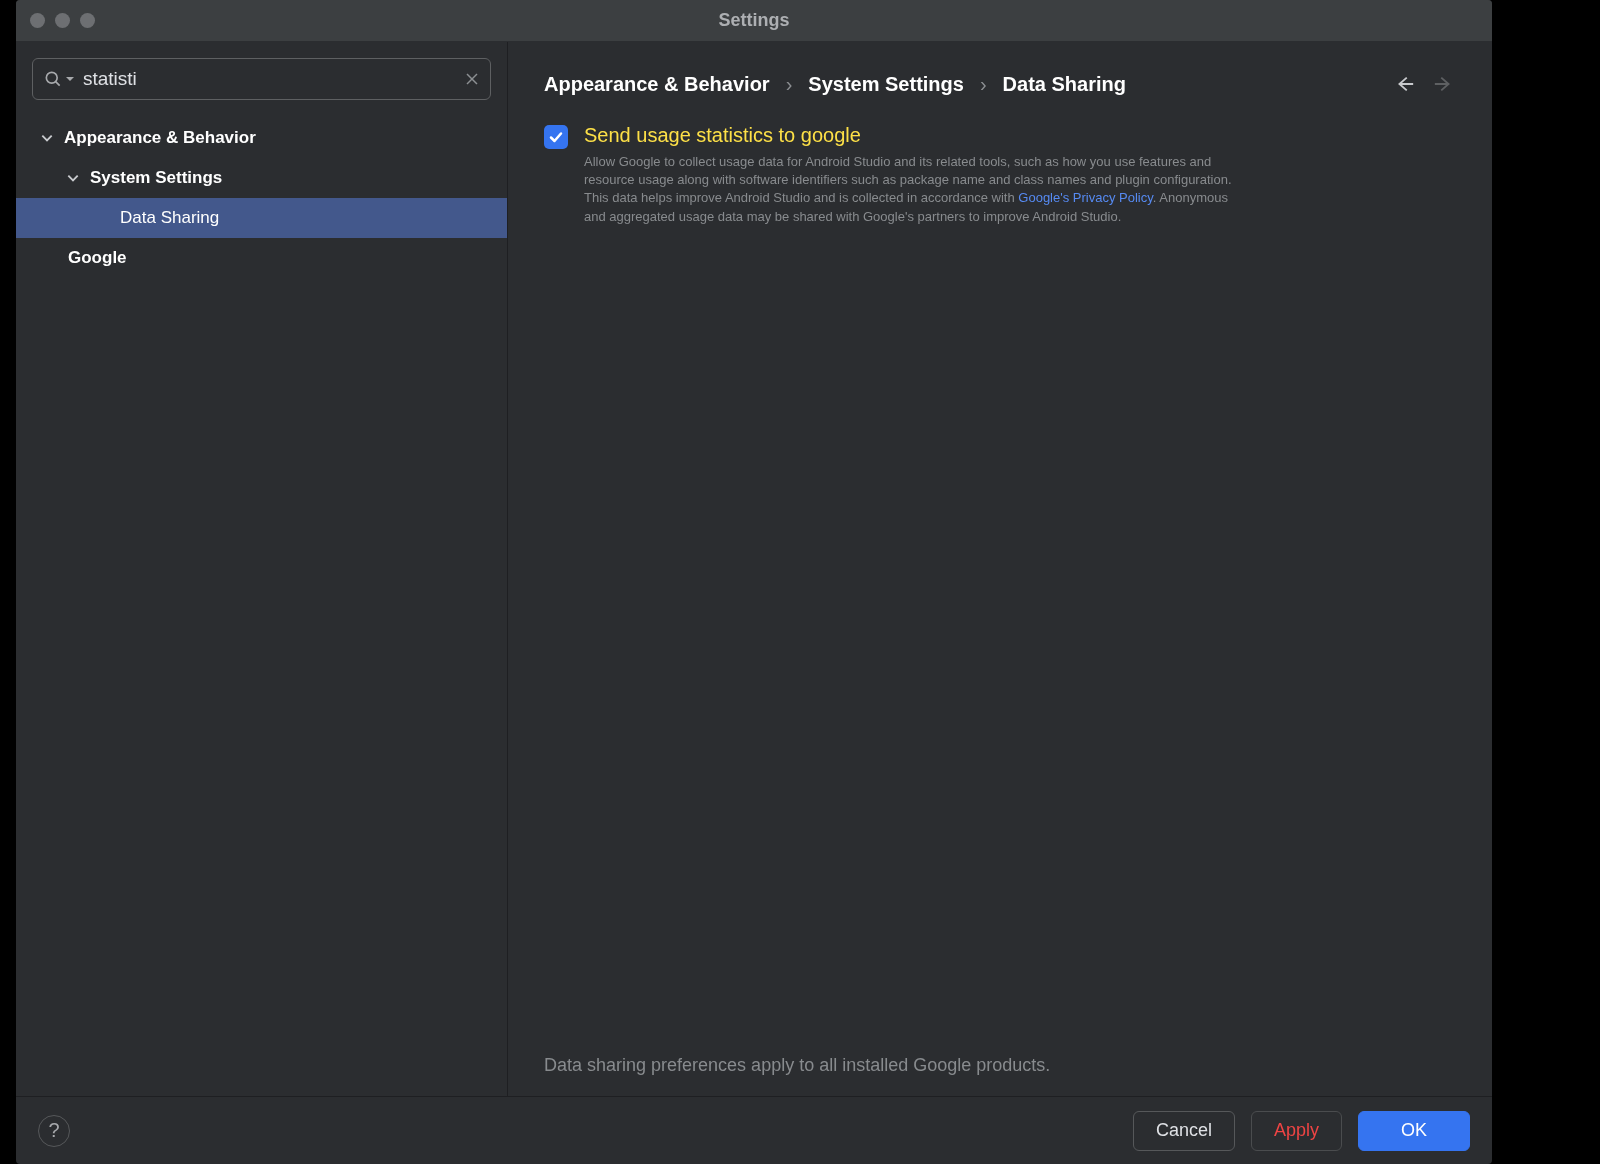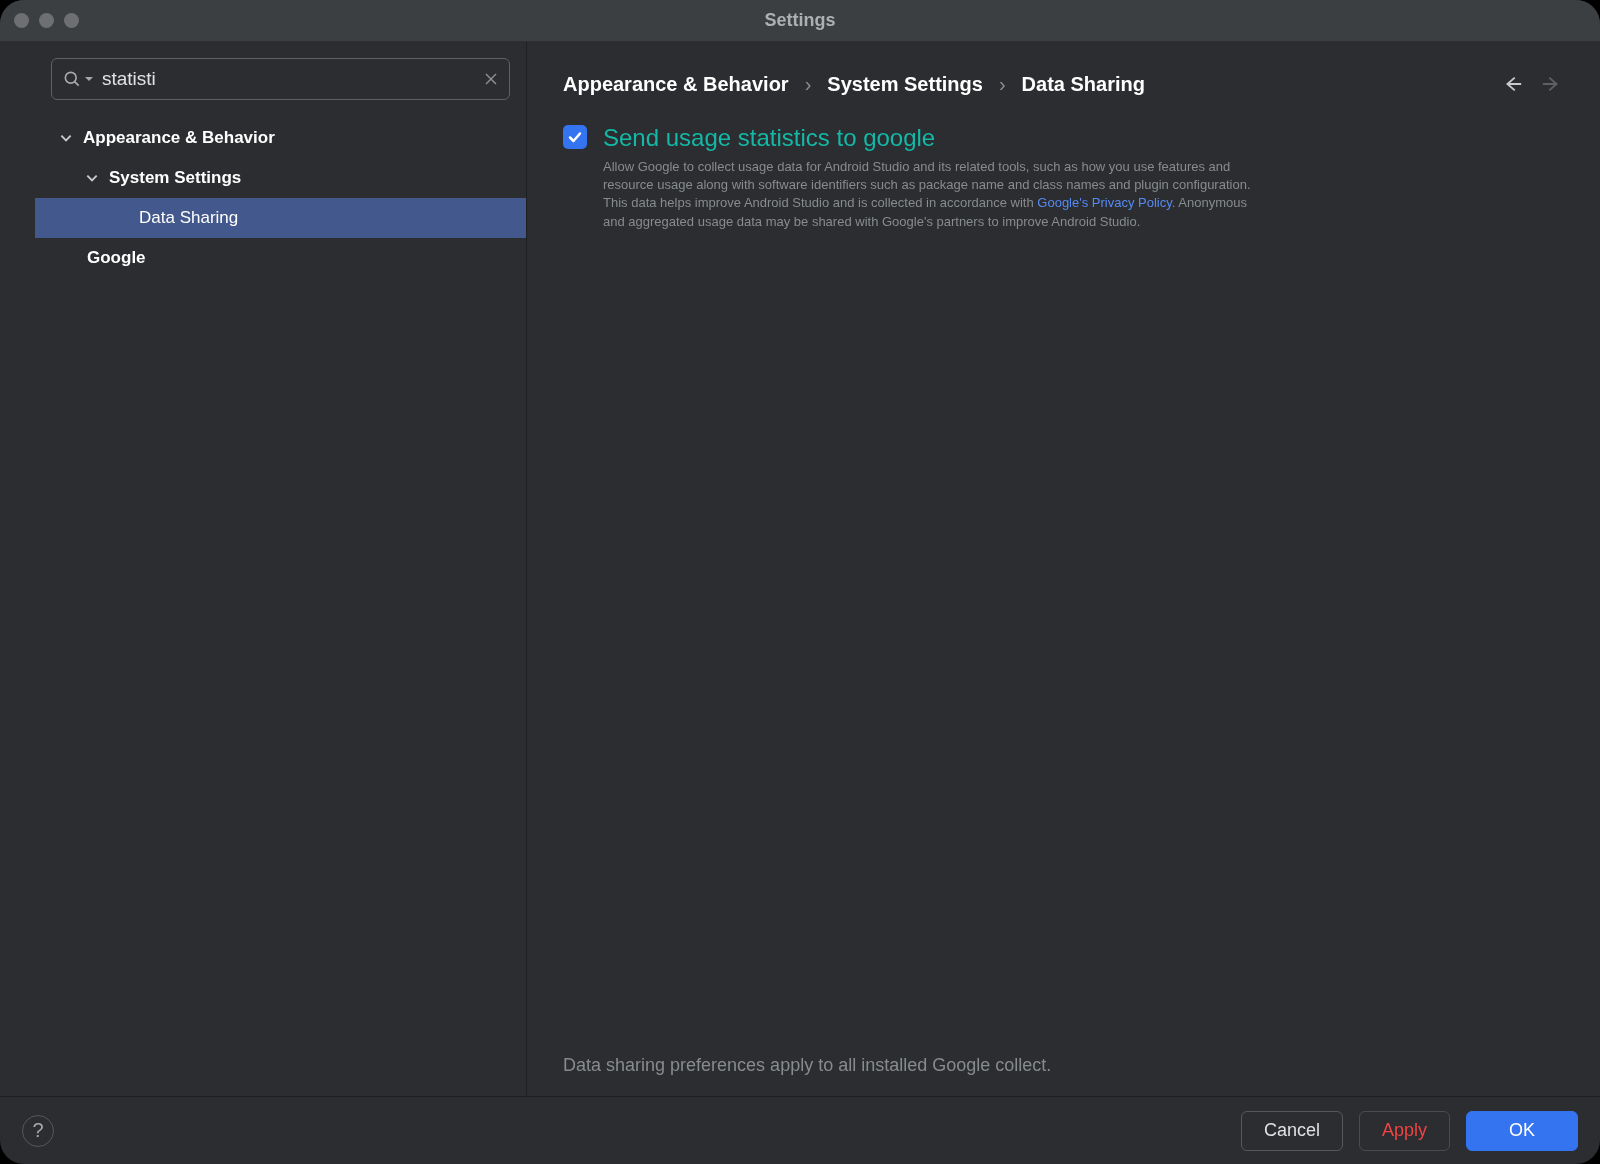--- a/index.html
+++ b/index.html
@@ -5,24 +5,24 @@
   * { box-sizing: border-box; margin: 0; padding: 0; }
   html, body { width: 1600px; height: 1164px; overflow: hidden; }
   body {
     font-family: -apple-system, "Helvetica Neue", Arial, sans-serif;
     background: #000;
     color: #dfe1e5;
     font-size: 17px;
   }
   .window {
     position: absolute;
-    left: 0; top: 0;
-    width: 1600px; height: 1164px;
+    left: 16px; top: 0;
+    width: 1476px; height: 1164px;
     background: #2b2d30;
-    border-radius: 24px;
+    border-radius: 4px;
     overflow: hidden;
   }
   .titlebar {
     height: 42px;
     background: #3c3f41;
     display: flex;
     align-items: center;
     padding: 0 14px;
     position: relative;
     border-bottom: 1px solid #2b2d30;
@@ -32,21 +32,20 @@
     width: 15px; height: 15px; border-radius: 50%;
     background: #6d6f72;
   }
   .titlebar-title {
     position: absolute; left: 0; right: 0; text-align: center;
     color: #adafb2; font-weight: 600; font-size: 18px;
   }
   .content {
     display: flex;
     height: calc(1164px - 42px - 68px);
-    padding-left: 35px;
   }
   .sidebar {
     width: 492px;
     border-right: 1px solid #1e1f22;
     padding: 16px 0 0 0;
     display: flex; flex-direction: column;
   }
   .search-wrap { padding: 0 16px 8px 16px; }
   .search {
     display: flex; align-items: center;
@@ -91,21 +90,21 @@
   .breadcrumbs .sep { color: #8c8f92; font-weight: 400; }
   .navbtns { display: flex; gap: 16px; }
   .navbtn { width: 24px; height: 24px; display: inline-flex; align-items: center; justify-content: center; }
   .setting-row { display: flex; align-items: flex-start; gap: 16px; }
   .checkbox {
     width: 24px; height: 24px; border-radius: 5px;
     background: #3574f0; flex: none;
     display: flex; align-items: center; justify-content: center;
     margin-top: 1px;
   }
-  .setting-label { font-size: 24px; color: #14b8a6; }
+  .setting-label { font-size: 20px; color: #fde047; }
   .setting-desc {
     color: #888b8e; font-size: 13px; line-height: 1.4;
     margin-top: 6px; max-width: 660px;
   }
   .setting-desc a { color: #568af2; text-decoration: none; }
   .footnote {
     color: #888b8e; font-size: 18px;
     margin-top: auto;
     padding-bottom: 20px;
   }
@@ -217,21 +216,21 @@
             </svg>
         </div>
         <div>
           <div class="setting-label">Send usage statistics to google</div>
           <div class="setting-desc">
             <span>Allow Google to collect usage data for Android Studio and its related tools, such as how you use features and resource usage along with software identifiers such as package name and class names and plugin configuration. This data helps improve Android Studio and is collected in accordance with </span><a href="#">Google's Privacy Policy</a><span>. Anonymous and aggregated usage data may be shared with Google's partners to improve Android Studio.</span>
           </div>
         </div>
       </div>
 
-      <div class="footnote">Data sharing preferences apply to all installed Google collect.</div>
+      <div class="footnote">Data sharing preferences apply to all installed Google products.</div>
     </div>
 
   </div>
 
   <div class="footer">
     <div class="help">
       <span>?</span>
     </div>
     <div class="btns">
       <button class="btn">Cancel</button>

